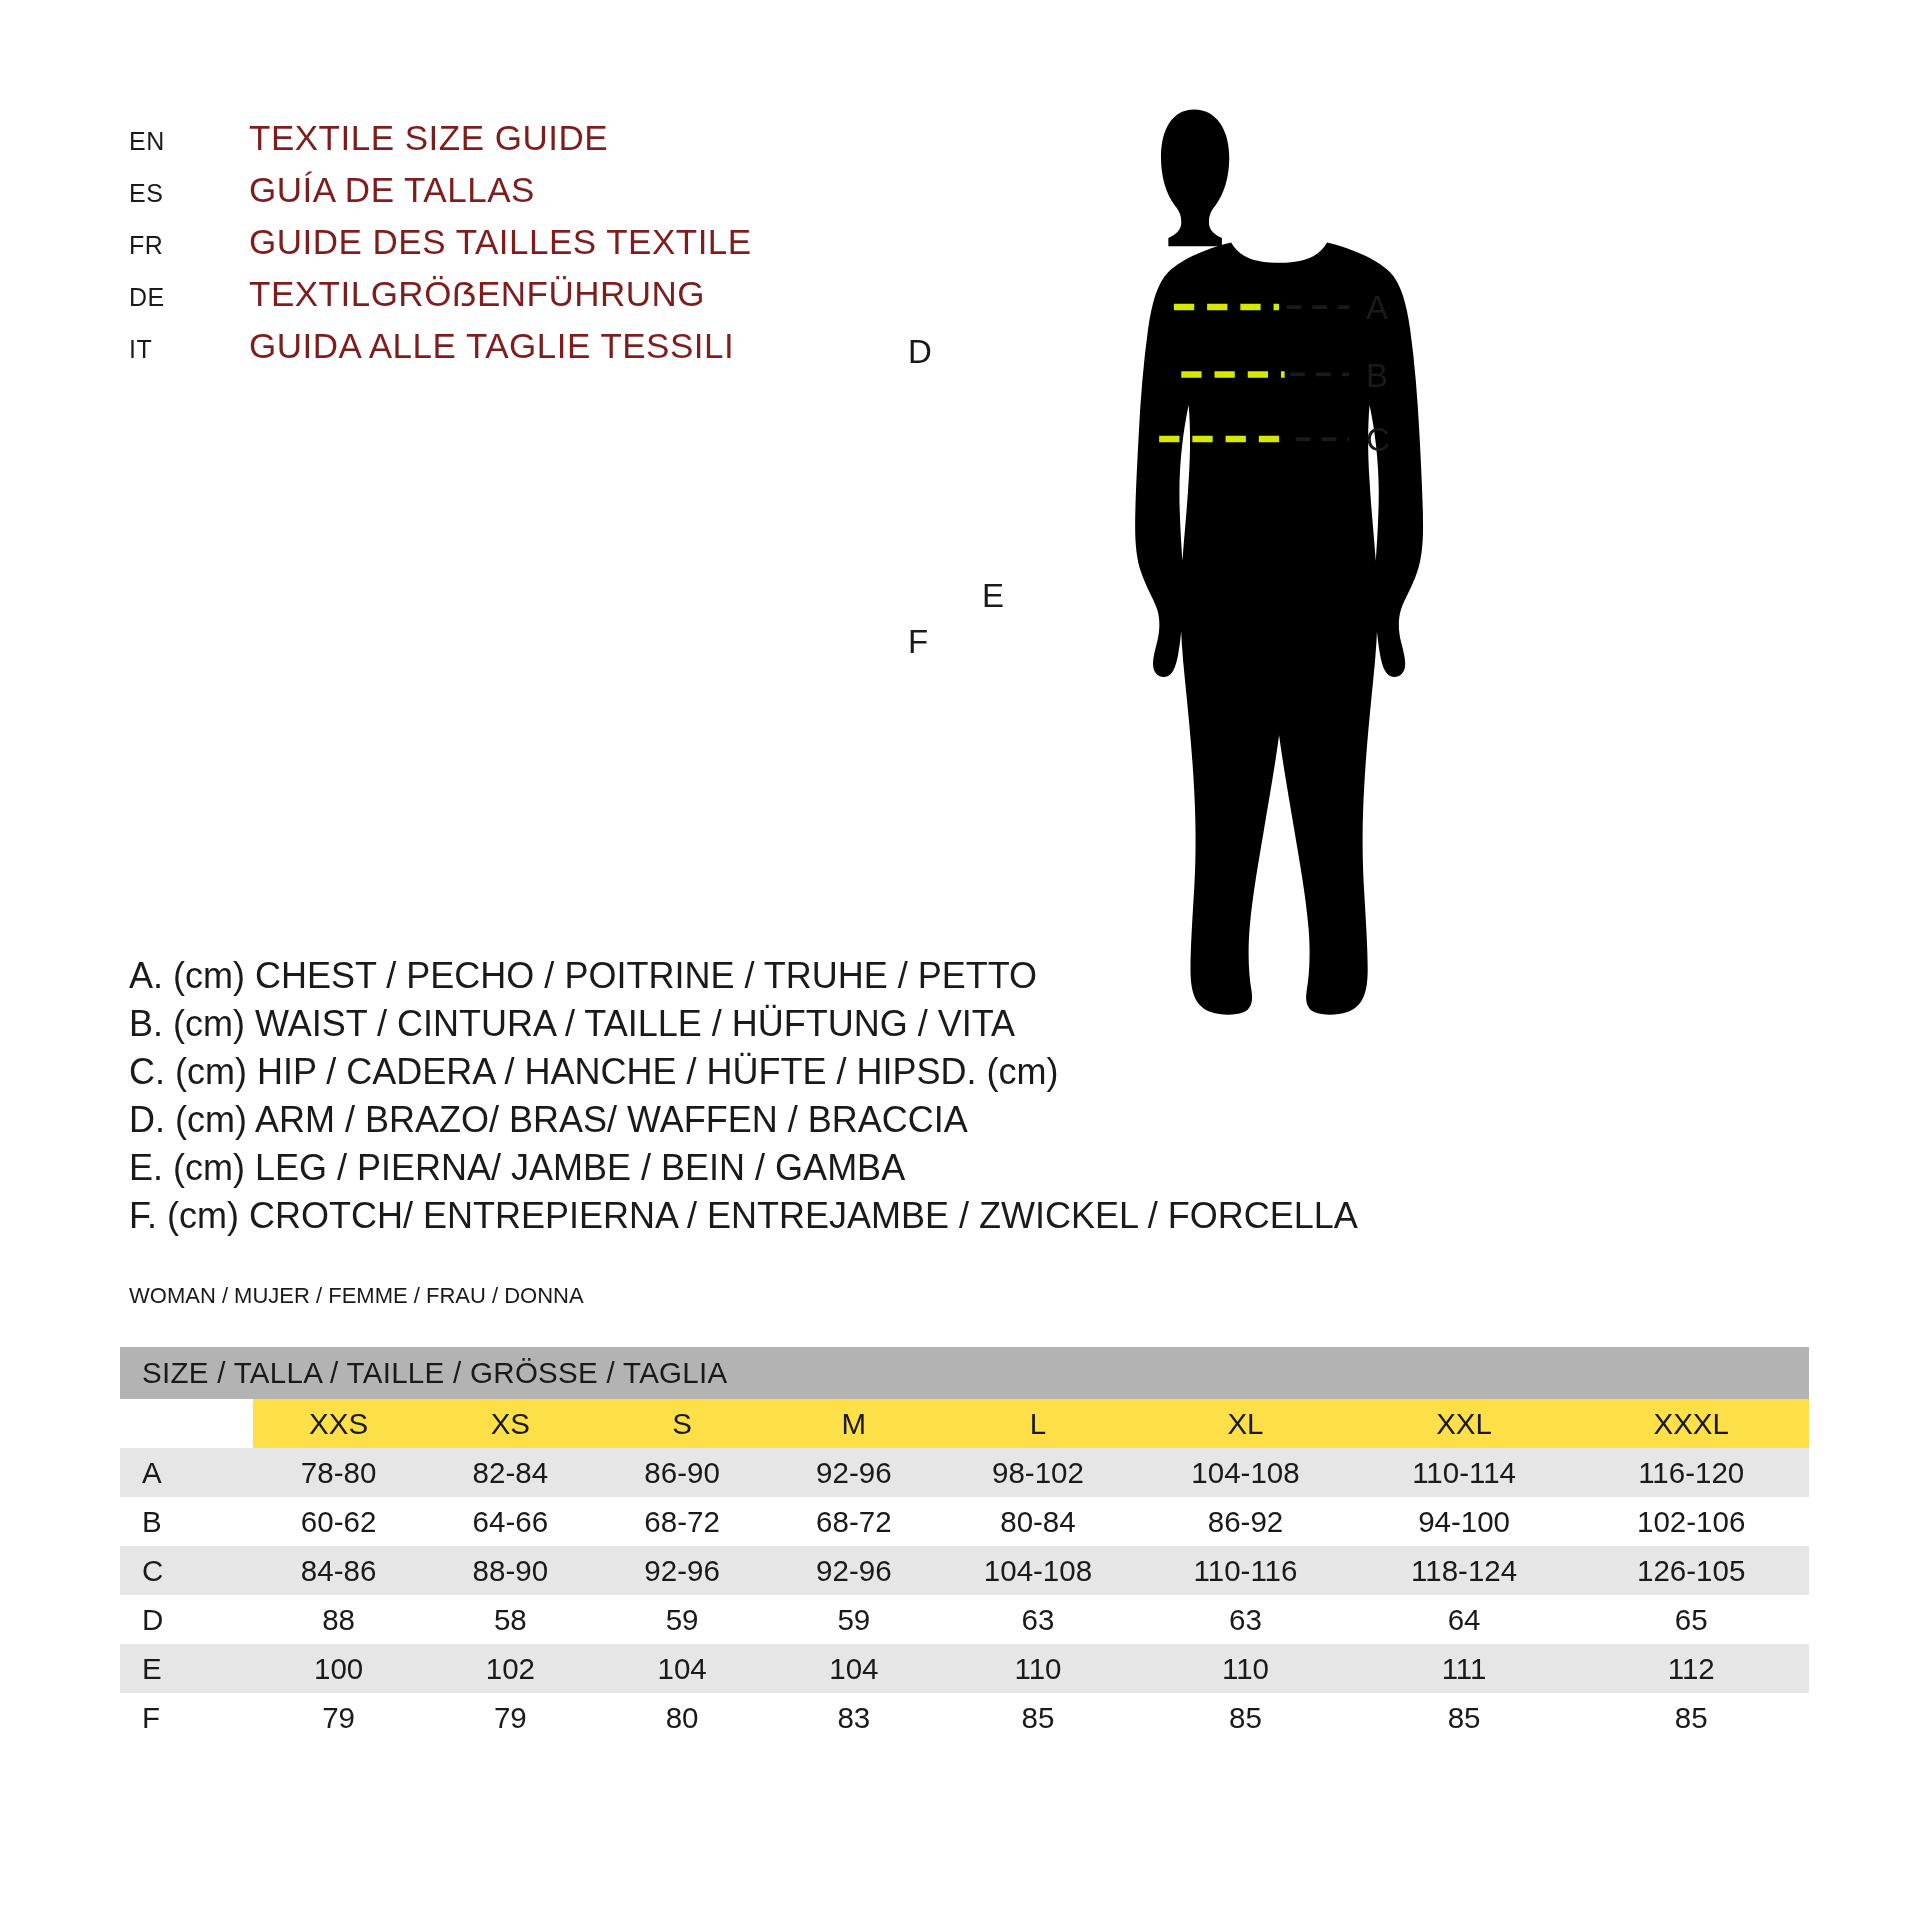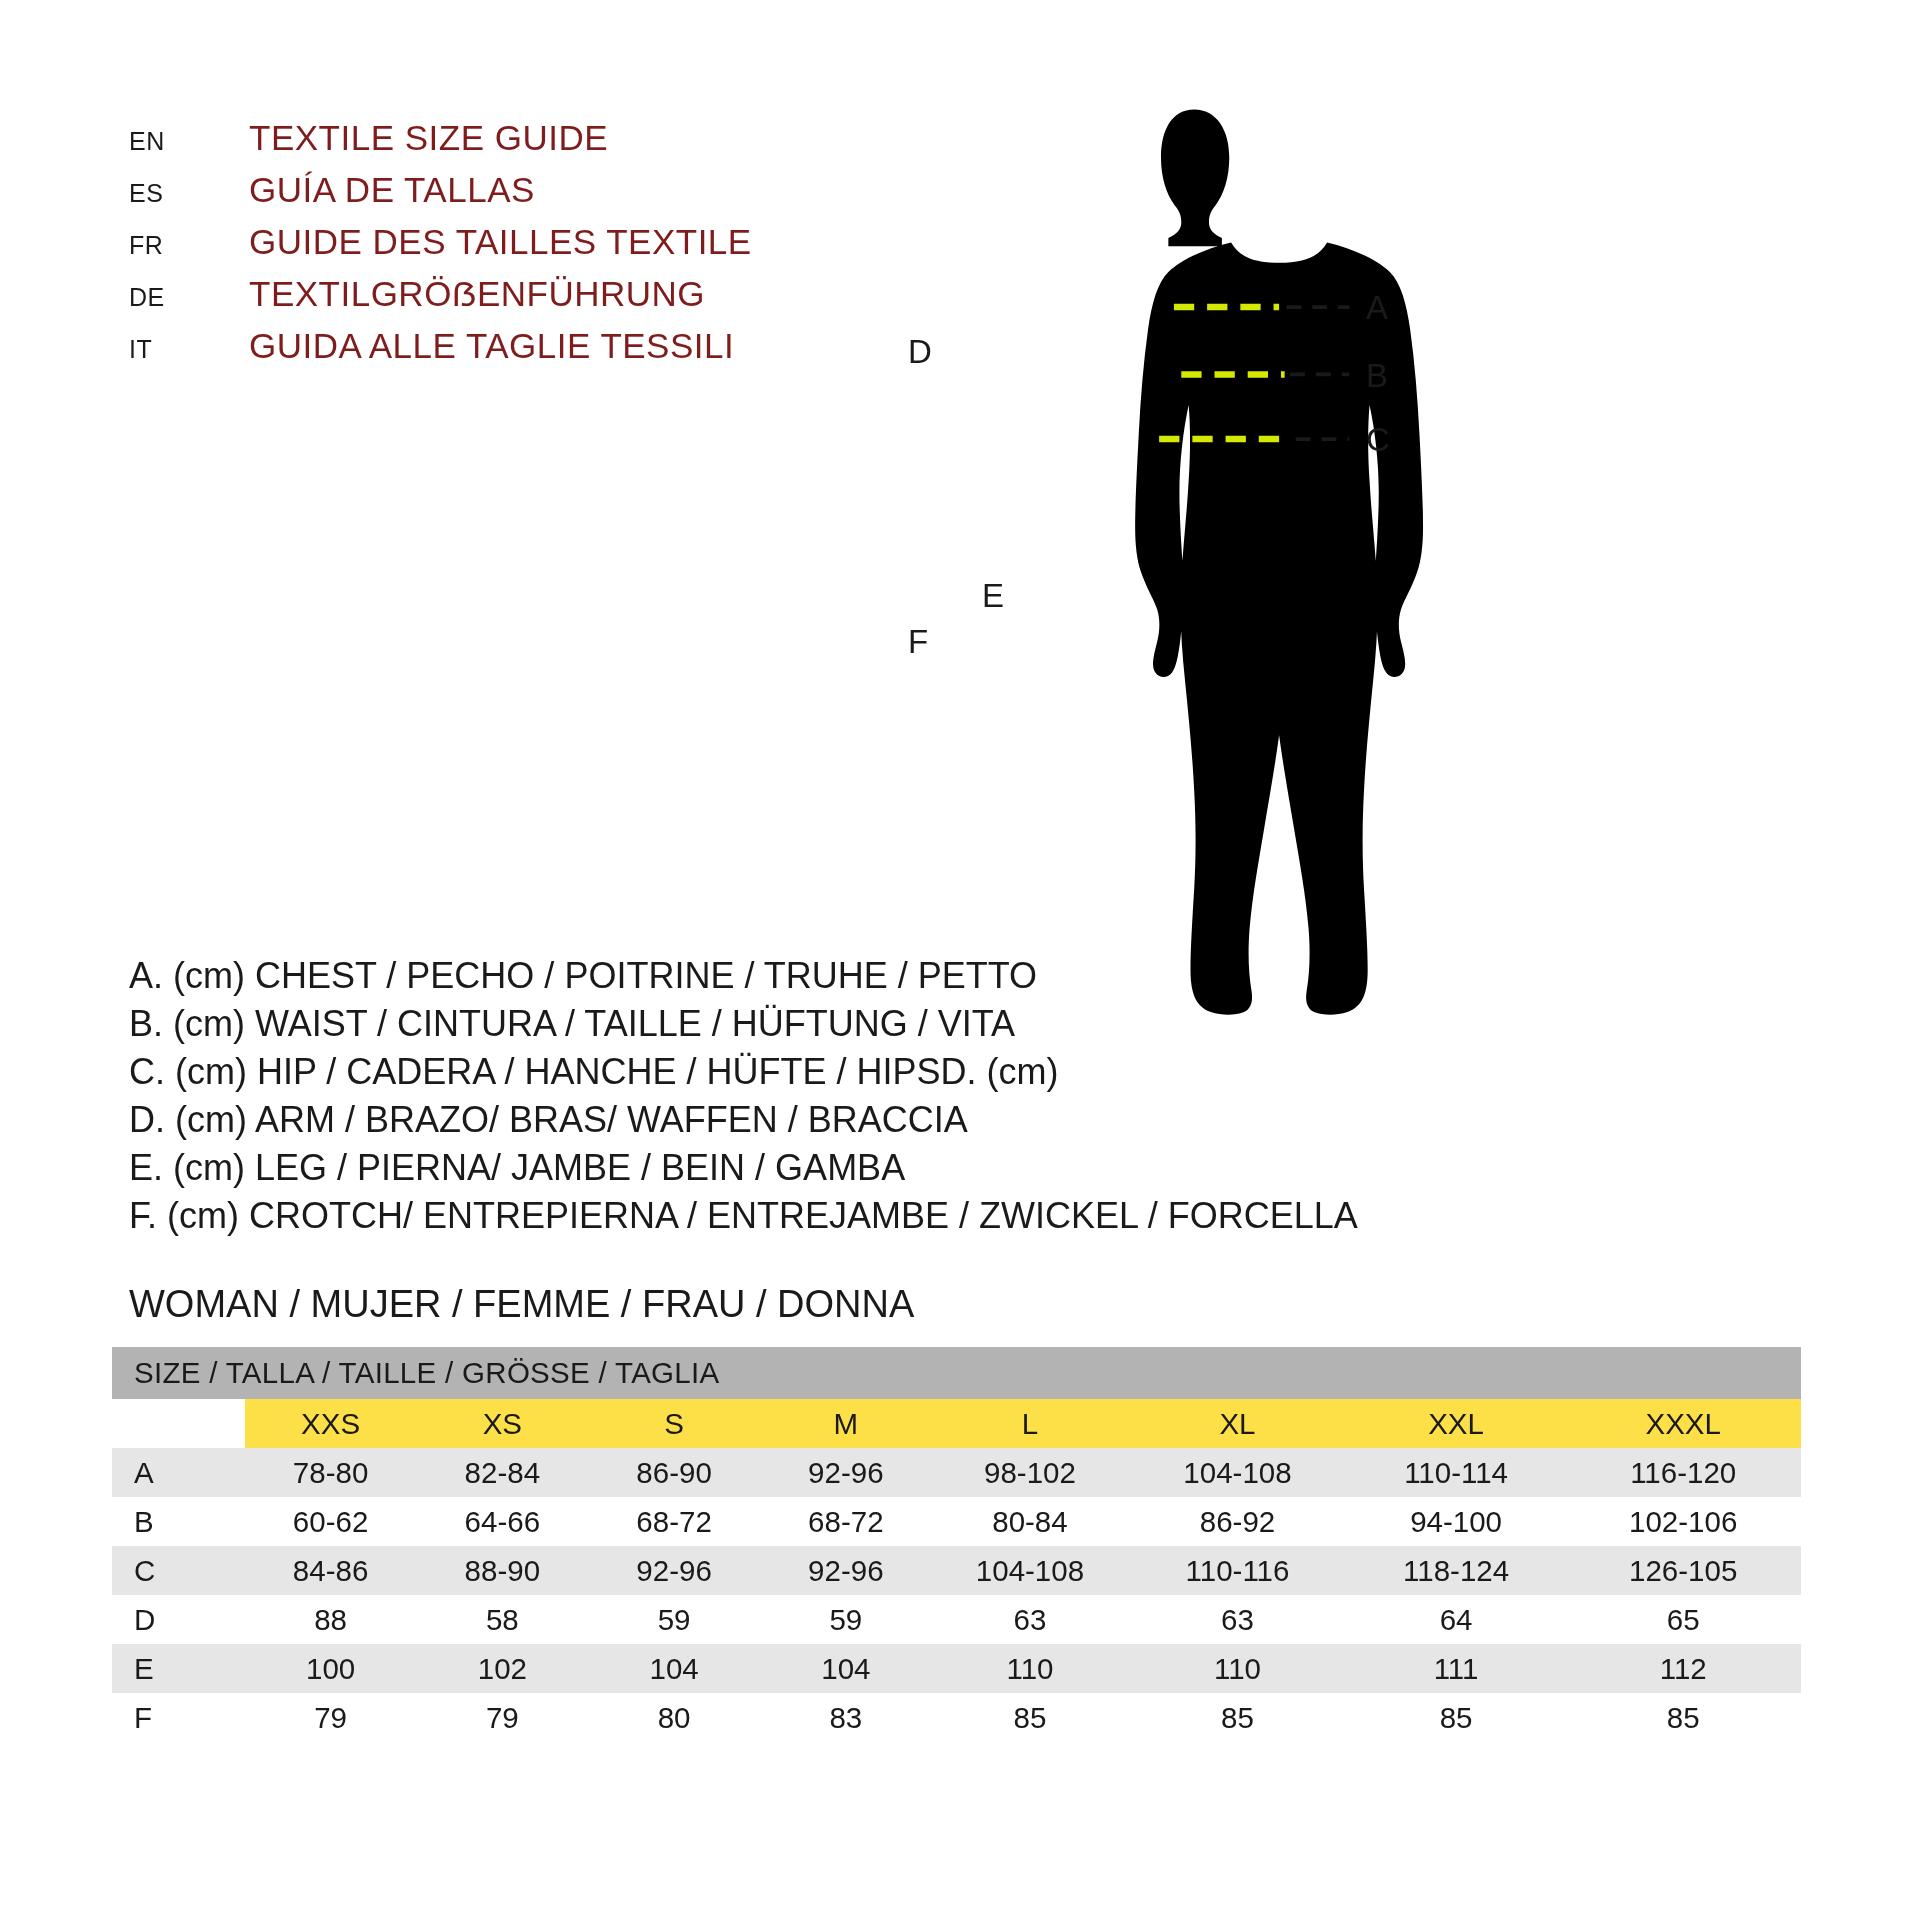--- a/index.html
+++ b/index.html
@@ -52,30 +52,30 @@
     font-size: 36px;
     line-height: 48px;
     color: #1a1a1a;
     white-space: nowrap;
   }
 
   #gender-label {
     position: absolute;
     left: 129px;
     top: 1283px;
-    font-size: 38px;
+    font-size: 22px;
     color: #1a1a1a;
     white-space: nowrap;
     text-align: right;
   }
 
   
   #size-table {
     position: absolute;
-    left: 112px;
+    left: 120px;
     top: 1347px;
     width: 1689px;
     border-collapse: collapse;
     table-layout: fixed;
   }
   #size-table td, #size-table th {
     padding: 0;
     font-weight: normal;
     font-size: 29.5px;
     color: #1a1a1a;

